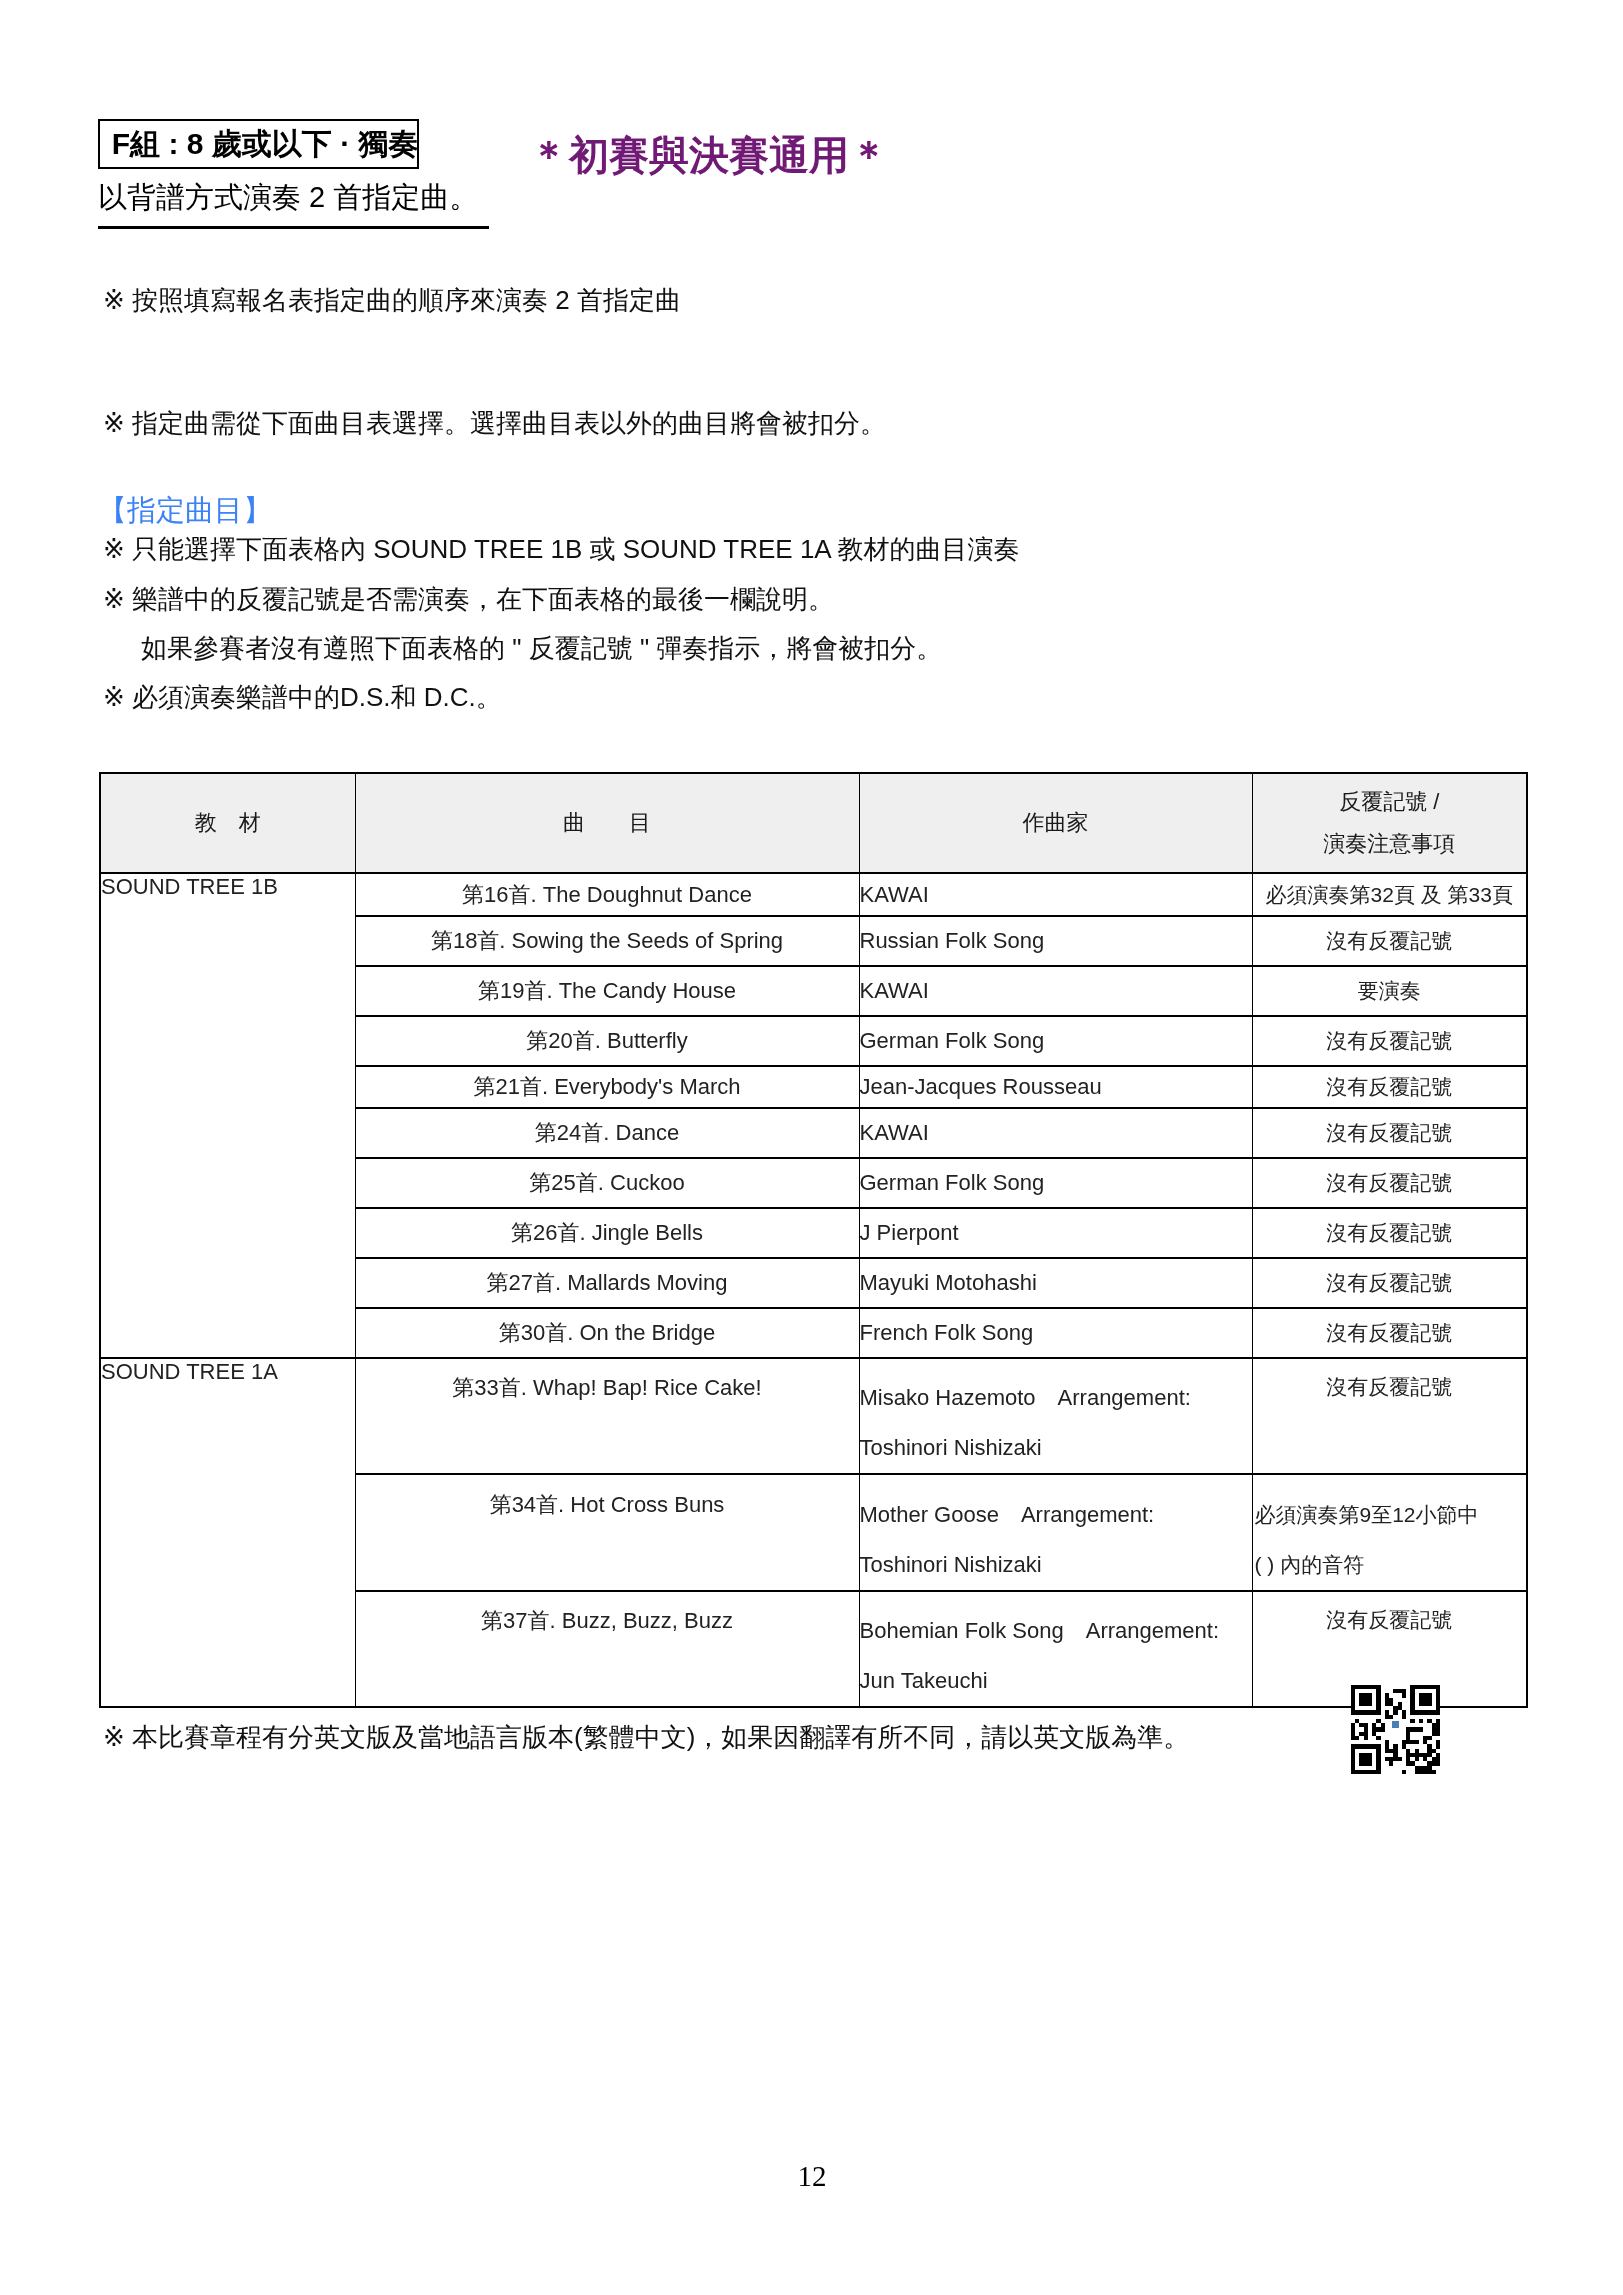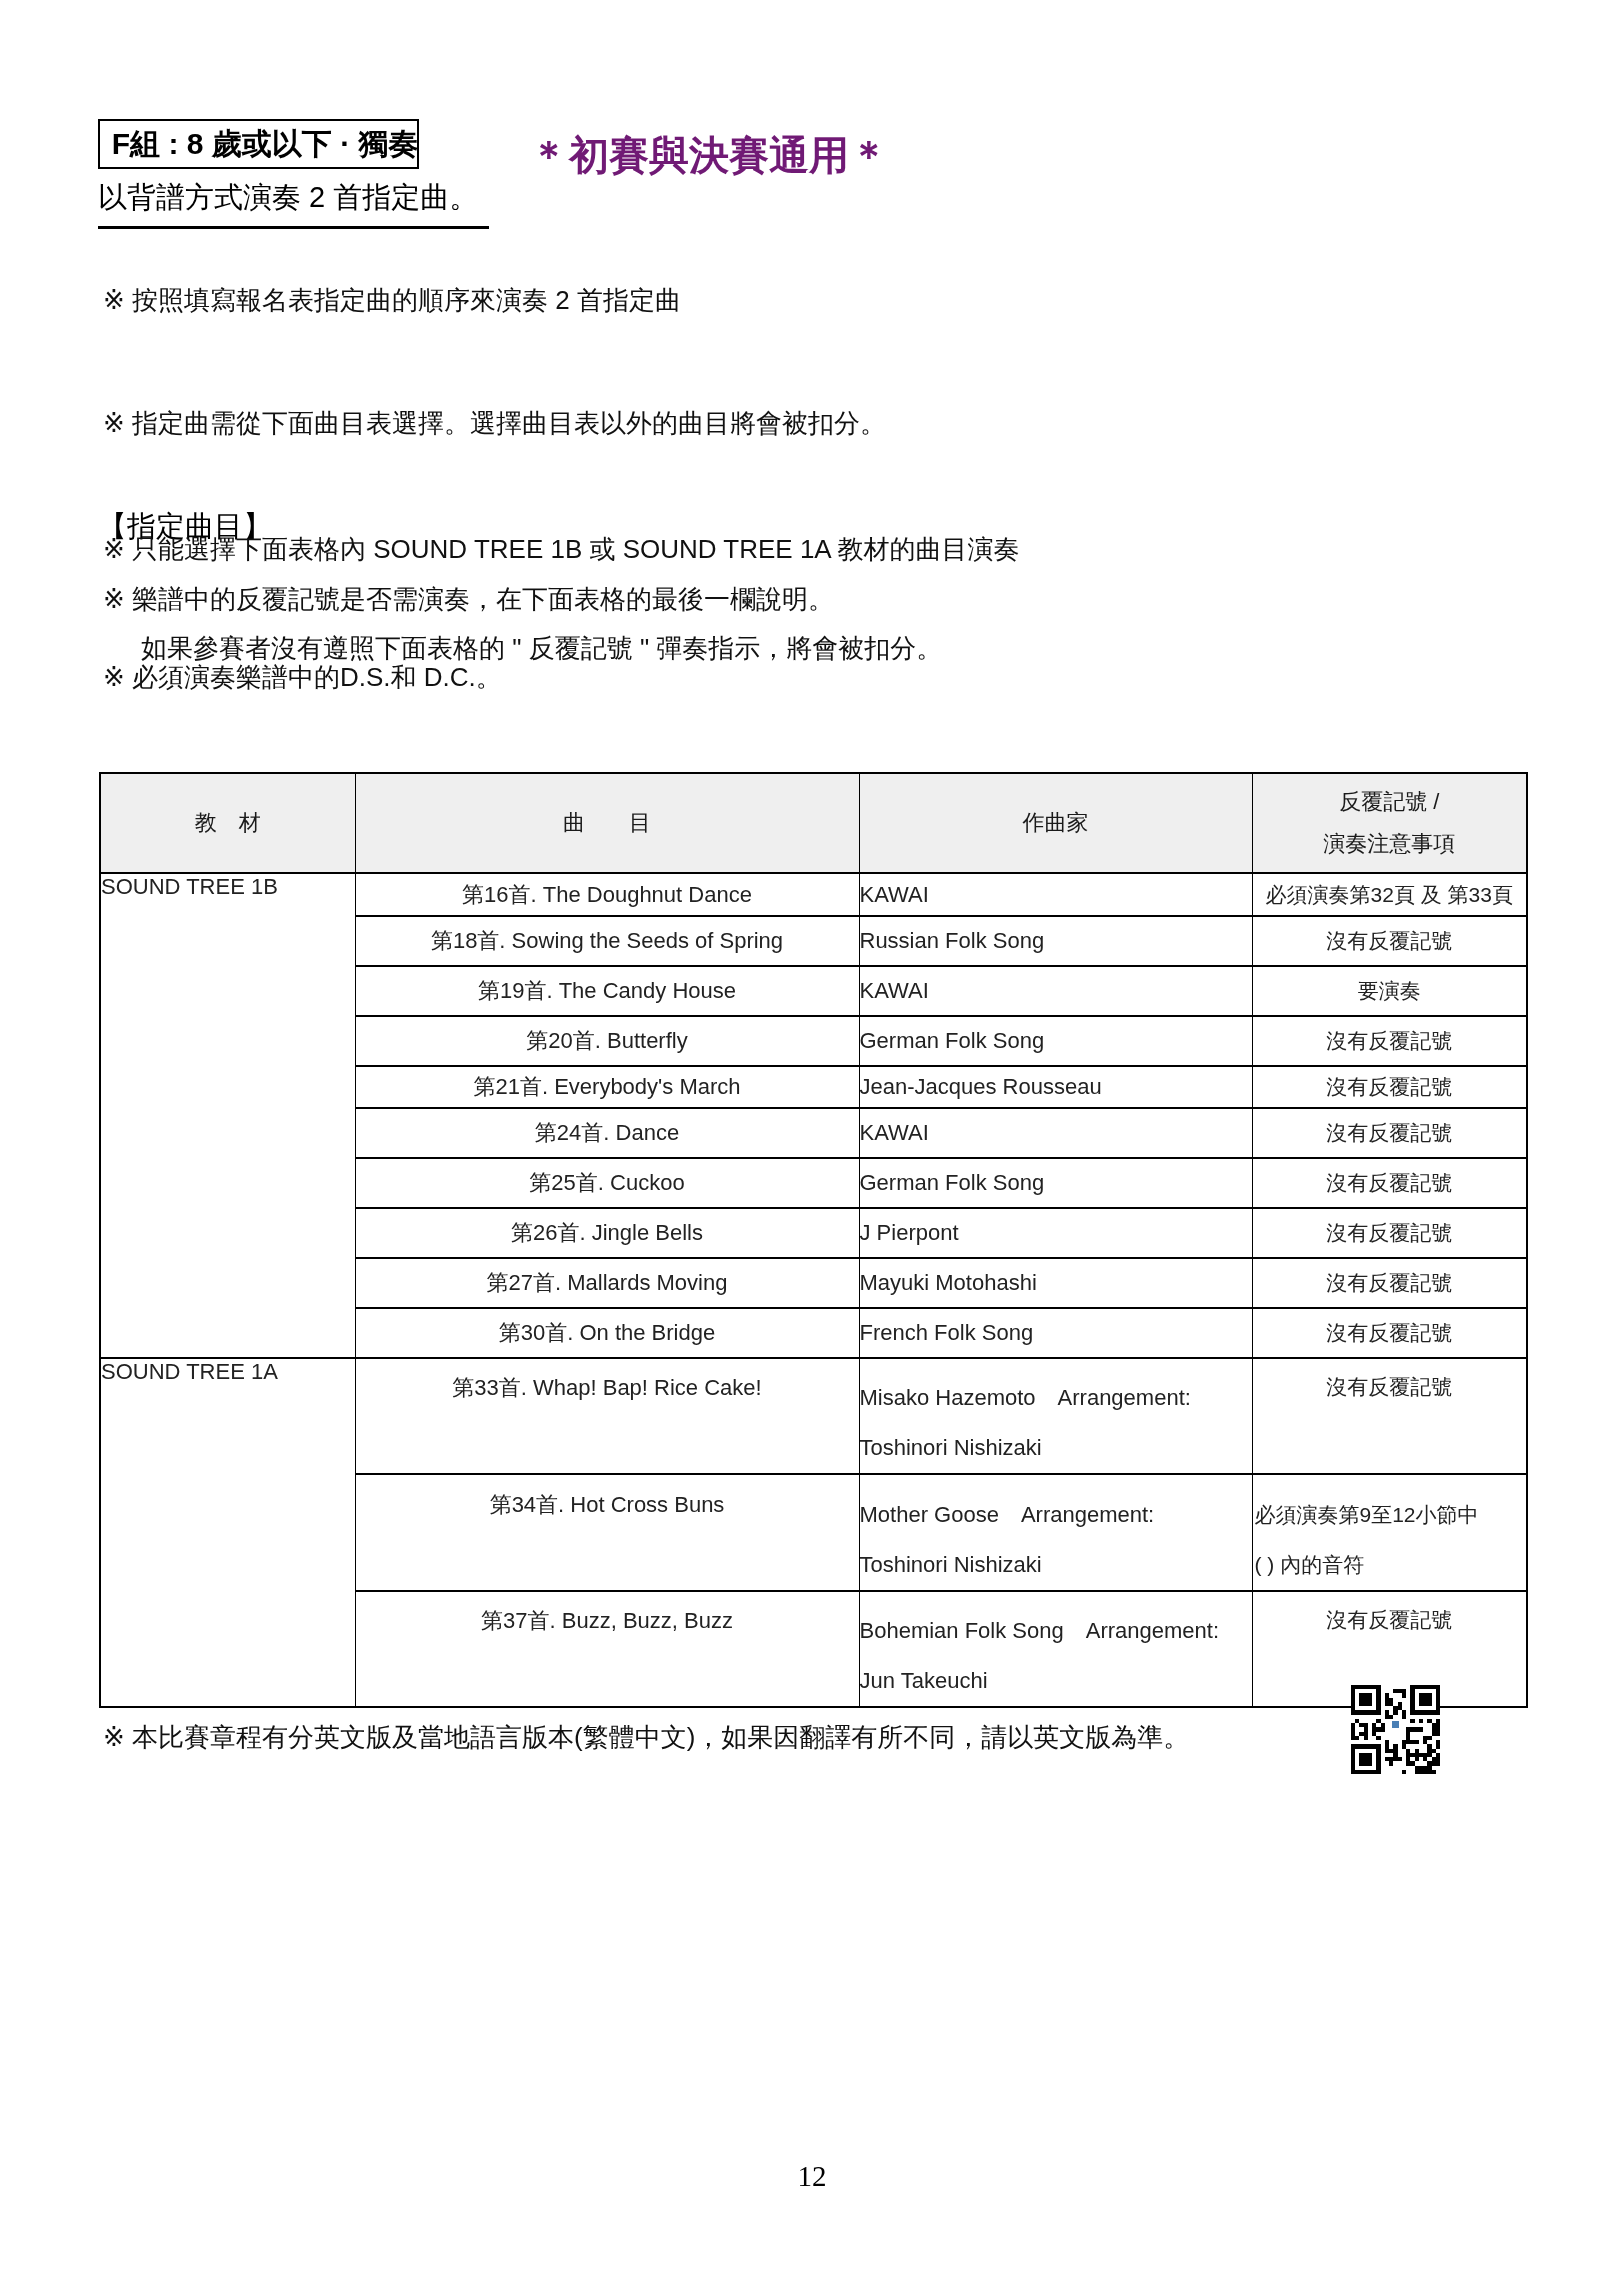--- a/index.html
+++ b/index.html
@@ -36,25 +36,25 @@
     border-bottom:3.3px solid #000;
     padding:0 10.5px 7.9px 0;
     white-space:nowrap;
   }
 
   .note{font-size:26px; color:#111; white-space:nowrap;}
   .n1{left:103px; top:283px;}
   .n2{left:103px; top:345px;}
   .n3{left:103px; top:406px;}
 
-  .sec-title{left:98px; top:491px; font-size:29px; color:#000000; white-space:nowrap;margin-top:16px;}
+  .sec-title{left:98px; top:491px; font-size:29px; color:#3b82f6; white-space:nowrap;}
   .s1{left:103px; top:532px;}
   .s2{left:103px; top:582px;}
   .s3{left:141px; top:631px;}
-  .s4{left:103px; top:660px;text-align:right;}
+  .s4{left:103px; top:680px;text-align:right;}
 
   
   table.rep{
     position:absolute; left:99px; top:772px;
     width:1426px;
     border-collapse:collapse;
     table-layout:fixed;
     border:2.6px solid #000;
     font-size:22px; color:#222;
   }

